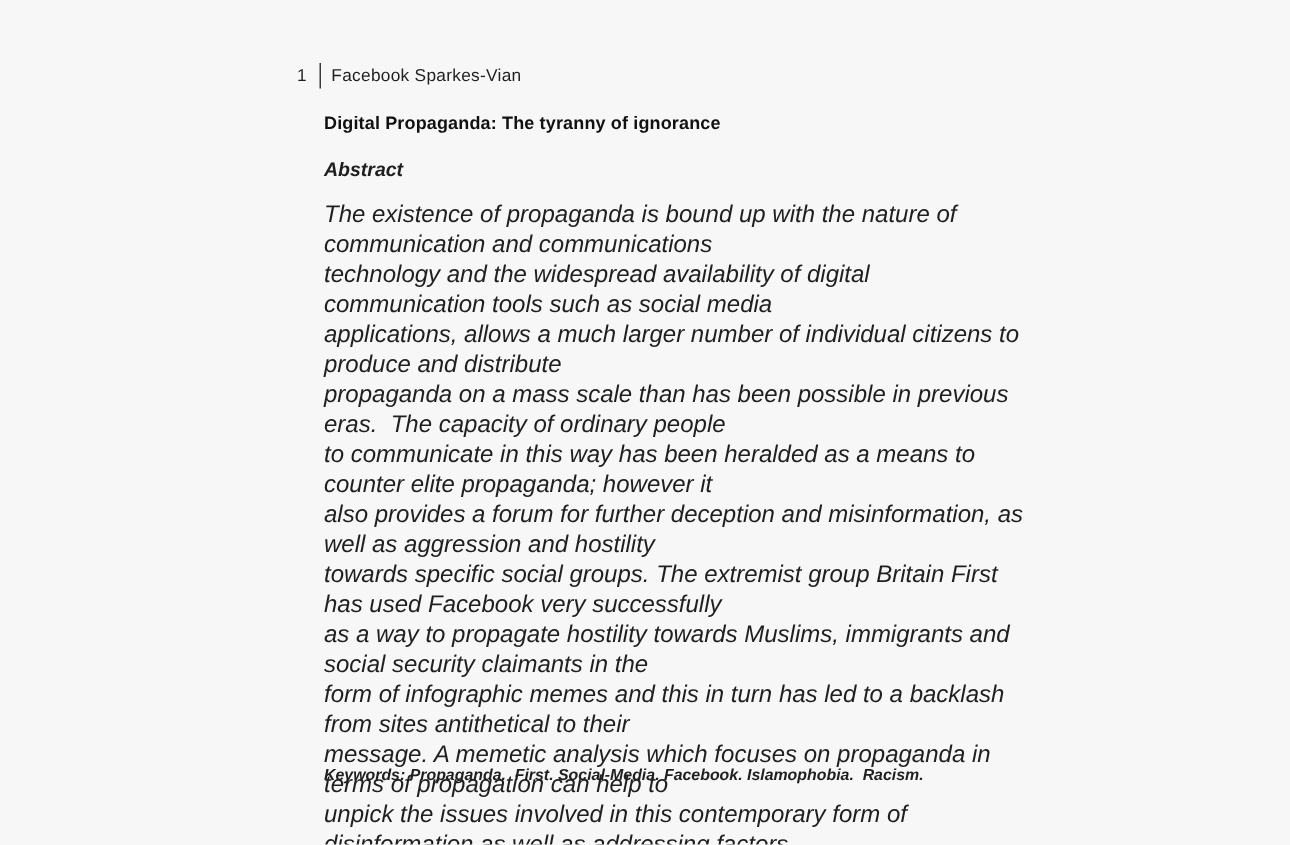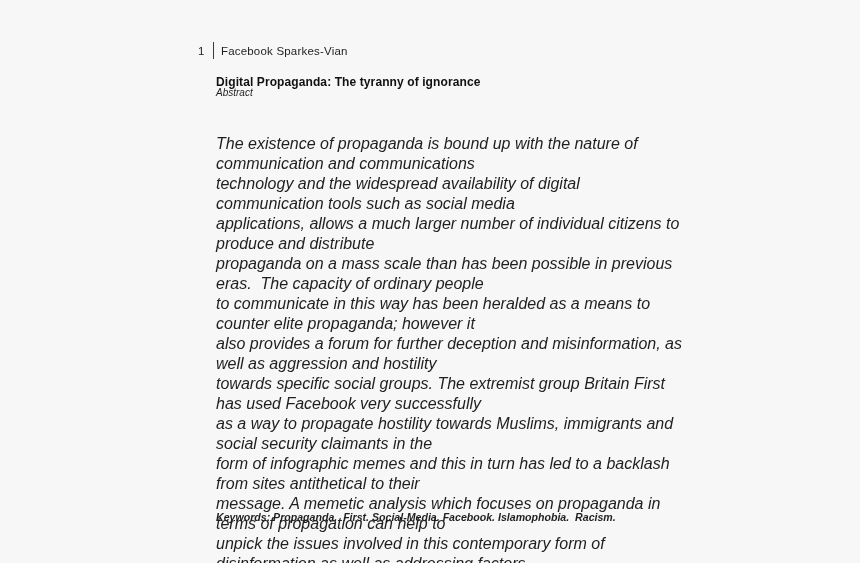--- a/index.html
+++ b/index.html
@@ -44,24 +44,25 @@
     left: 216px;
     top: 75px;
     font-size: 12px;
     font-weight: bold;
     color: #111;
     letter-spacing: 0.1px;
   }
   .abstract-heading {
     position: absolute;
     left: 216px;
-    top: 87px;
-    font-size: 10px;
+    top: 105px;
+    font-size: 13px;
     font-style: italic;
     color: #1f1f1f;
+    font-weight: bold;
   }
   .abstract-body {
     position: absolute;
     left: 216px;
     top: 134px;
     width: 470px;
     font-size: 16px;
     font-style: italic;
     line-height: 20px;
     white-space: pre-wrap;

